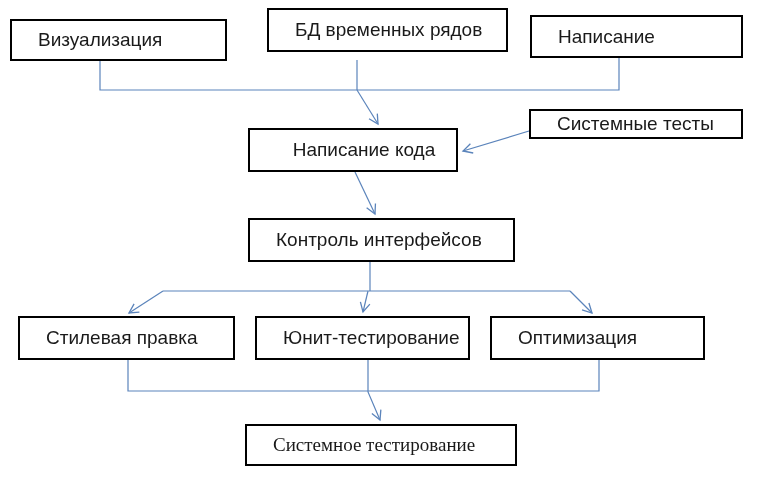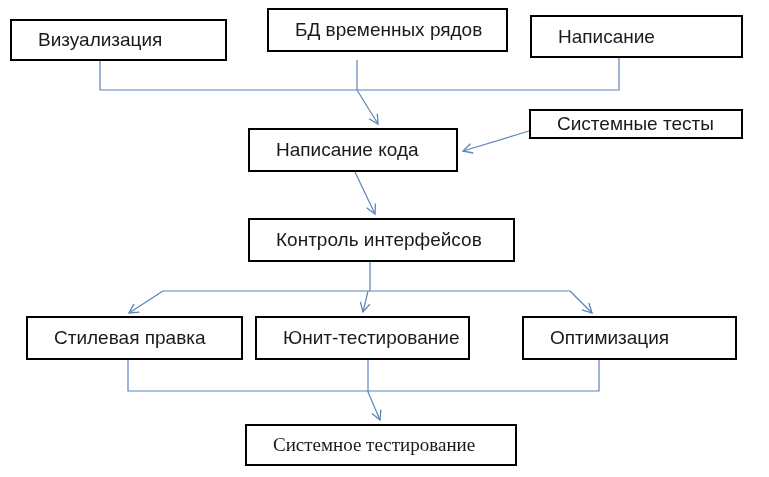--- a/index.html
+++ b/index.html
@@ -94,37 +94,37 @@
   </div>
 
   <div class="node" style="left:530px; top:15px;  width:213px; height:43px;">
     <span>Написание</span>
   </div>
 
   <div class="node" style="left:529px; top:109px; width:214px; height:30px;">
     <span>Системные тесты</span>
   </div>
 
-  <div class="node" style="left:248px; top:128px; width:210px; height:44px;">
+  <div class="node" style="left:248px; top:128px; width:210px; height:44px;justify-content:center;">
     <span>Написание кода</span>
   </div>
 
   <div class="node" style="left:248px; top:218px; width:267px; height:44px;text-align:center;">
     <span>Контроль интерфейсов</span>
   </div>
 
-  <div class="node" style="left:18px;  top:316px; width:217px; height:44px;margin-left:8px;">
+  <div class="node" style="left:18px;  top:316px; width:217px; height:44px;">
     <span>Стилевая правка</span>
   </div>
 
   <div class="node" style="left:255px; top:316px; width:215px; height:44px;">
     <span>Юнит-тестирование</span>
   </div>
 
-  <div class="node" style="left:490px; top:316px; width:215px; height:44px;margin-left:32px;">
+  <div class="node" style="left:490px; top:316px; width:215px; height:44px;">
     <span>Оптимизация</span>
   </div>
 
   <div class="node" style="left:245px; top:424px; width:272px; height:42px;font-family:Liberation Serif, serif;">
     <span>Системное тестирование</span>
   </div>
 
 </div>
 
 </body></html>

